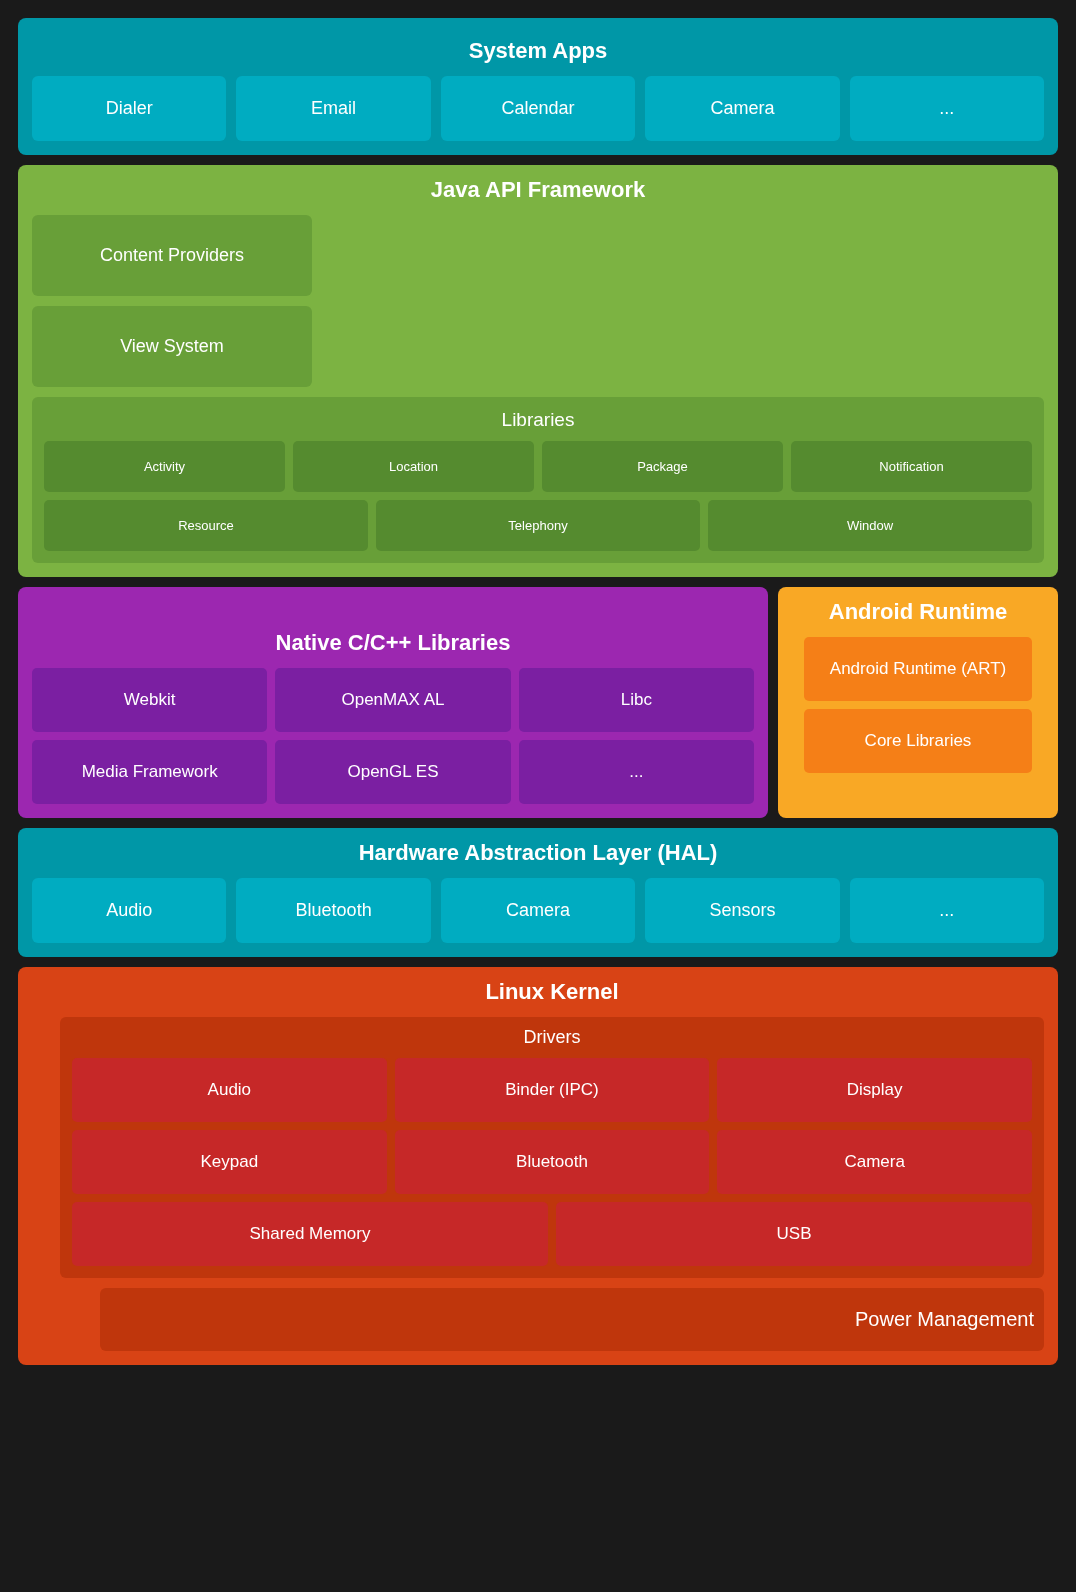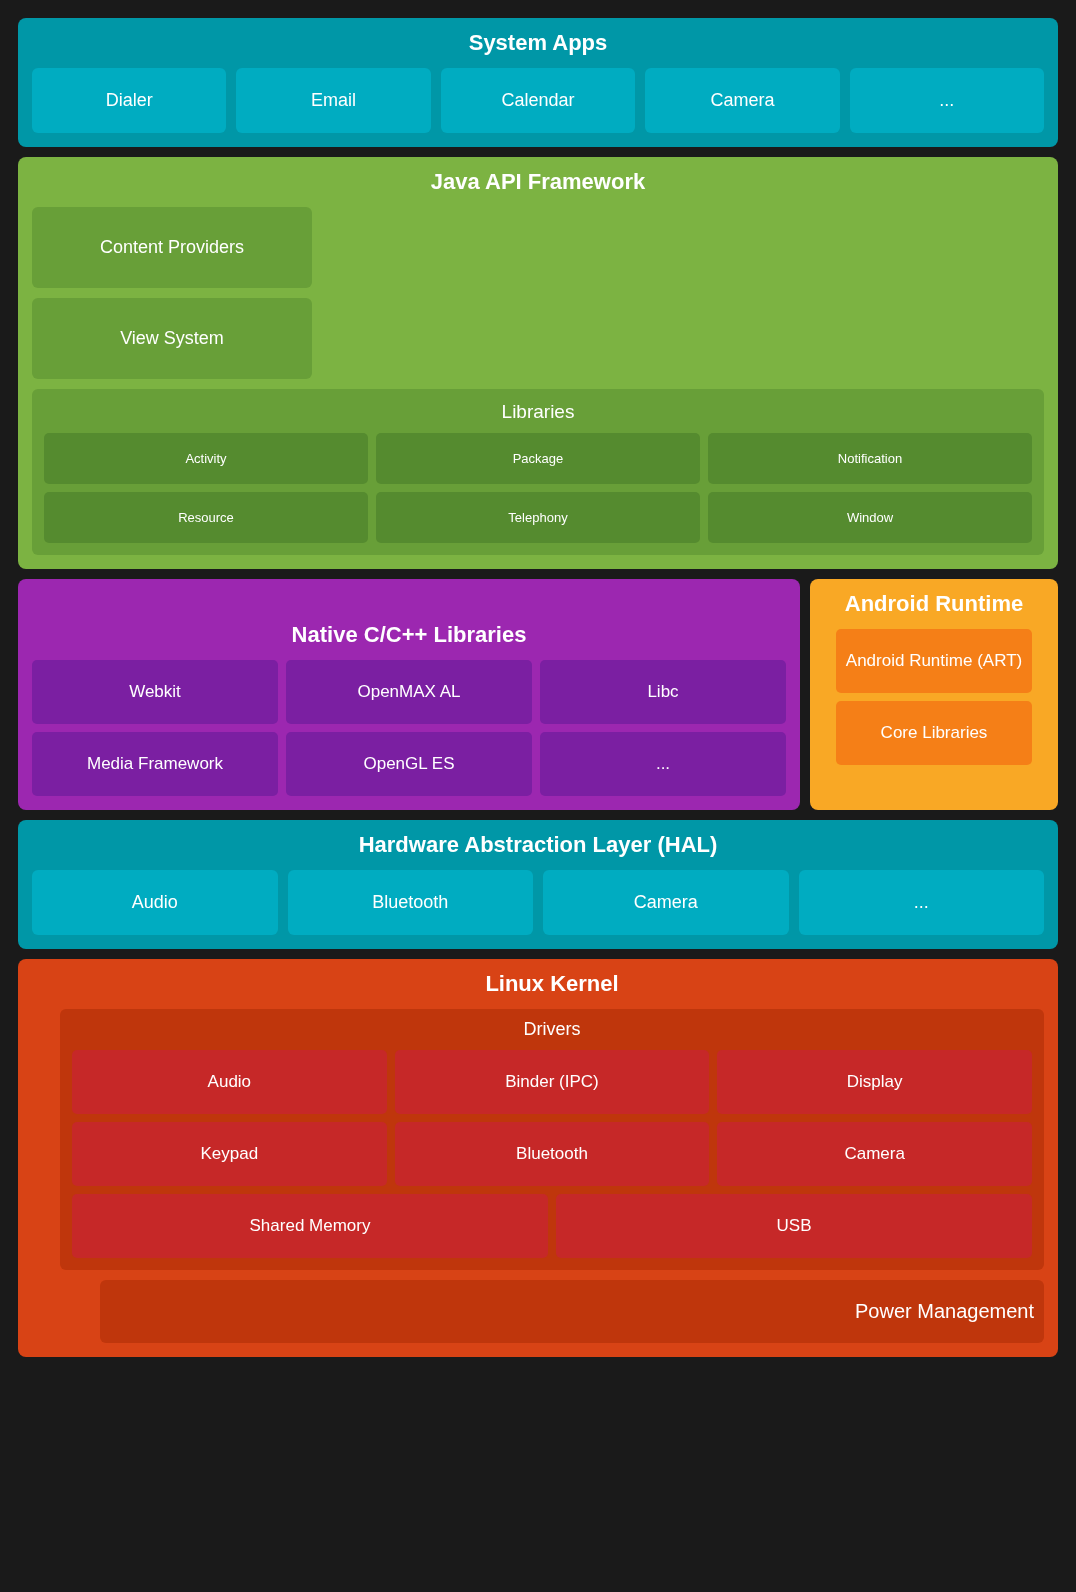--- a/index.html
+++ b/index.html
@@ -24,21 +24,21 @@
       font-size: 22px;
       font-weight: 600;
       color: #fff;
       margin-bottom: 12px;
     }
 
     
     .system-apps {
       background: #0097a7;
     }
-    .system-apps .layer-title { color: #fff; }
+    .system-apps .layer-title { color: #fff; margin-top: 8px; }
     .apps-row {
       display: flex;
       gap: 10px;
     }
     .app-box {
       flex: 1;
       background: #00acc1;
       border-radius: 6px;
       color: #fff;
       font-size: 18px;
@@ -132,21 +132,21 @@
       border-radius: 5px;
       color: #fff;
       font-size: 17px;
       text-align: center;
       padding: 22px 0;
     }
 
     
     .android-runtime {
       background: #f9a825;
-      width: 248px;
+      width: 280px;
       flex-shrink: 0;
       border-radius: 8px;
       padding: 12px 26px 14px;
     }
     .android-runtime .layer-title { color: #fff; }
     .art-grid {
       display: flex;
       flex-direction: column;
       gap: 8px;
     }
@@ -243,20 +243,21 @@
   <div class="java-inner">
     <div class="content-providers-col">
       <div class="cp-box">Content Providers</div>
       <div class="cp-box">View System</div>
     </div>
     <div class="managers-col">
       <div class="managers-title">Libraries</div>
       <div class="managers-grid">
         <div class="managers-row">
           <div class="manager-box">Activity</div>
+          <div class="manager-box">Location</div>
           <div class="manager-box">Package</div>
           <div class="manager-box">Notification</div>
         </div>
         <div class="managers-row">
           <div class="manager-box">Resource</div>
           <div class="manager-box">Telephony</div>
           <div class="manager-box">Window</div>
         </div>
       </div>
     </div>
@@ -289,20 +290,21 @@
     </div>
   </div>
 </div>
 
 <div class="layer hal">
   <div class="layer-title">Hardware Abstraction Layer (HAL)</div>
   <div class="hal-row">
     <div class="hal-box">Audio</div>
     <div class="hal-box">Bluetooth</div>
     <div class="hal-box">Camera</div>
+    <div class="hal-box">Sensors</div>
     <div class="hal-box">...</div>
   </div>
 </div>
 
 <div class="layer linux-kernel">
   <div class="layer-title">Linux Kernel</div>
   <div class="drivers-section">
     <div class="drivers-title">Drivers</div>
     <div class="drivers-grid">
       <div class="drivers-row">

